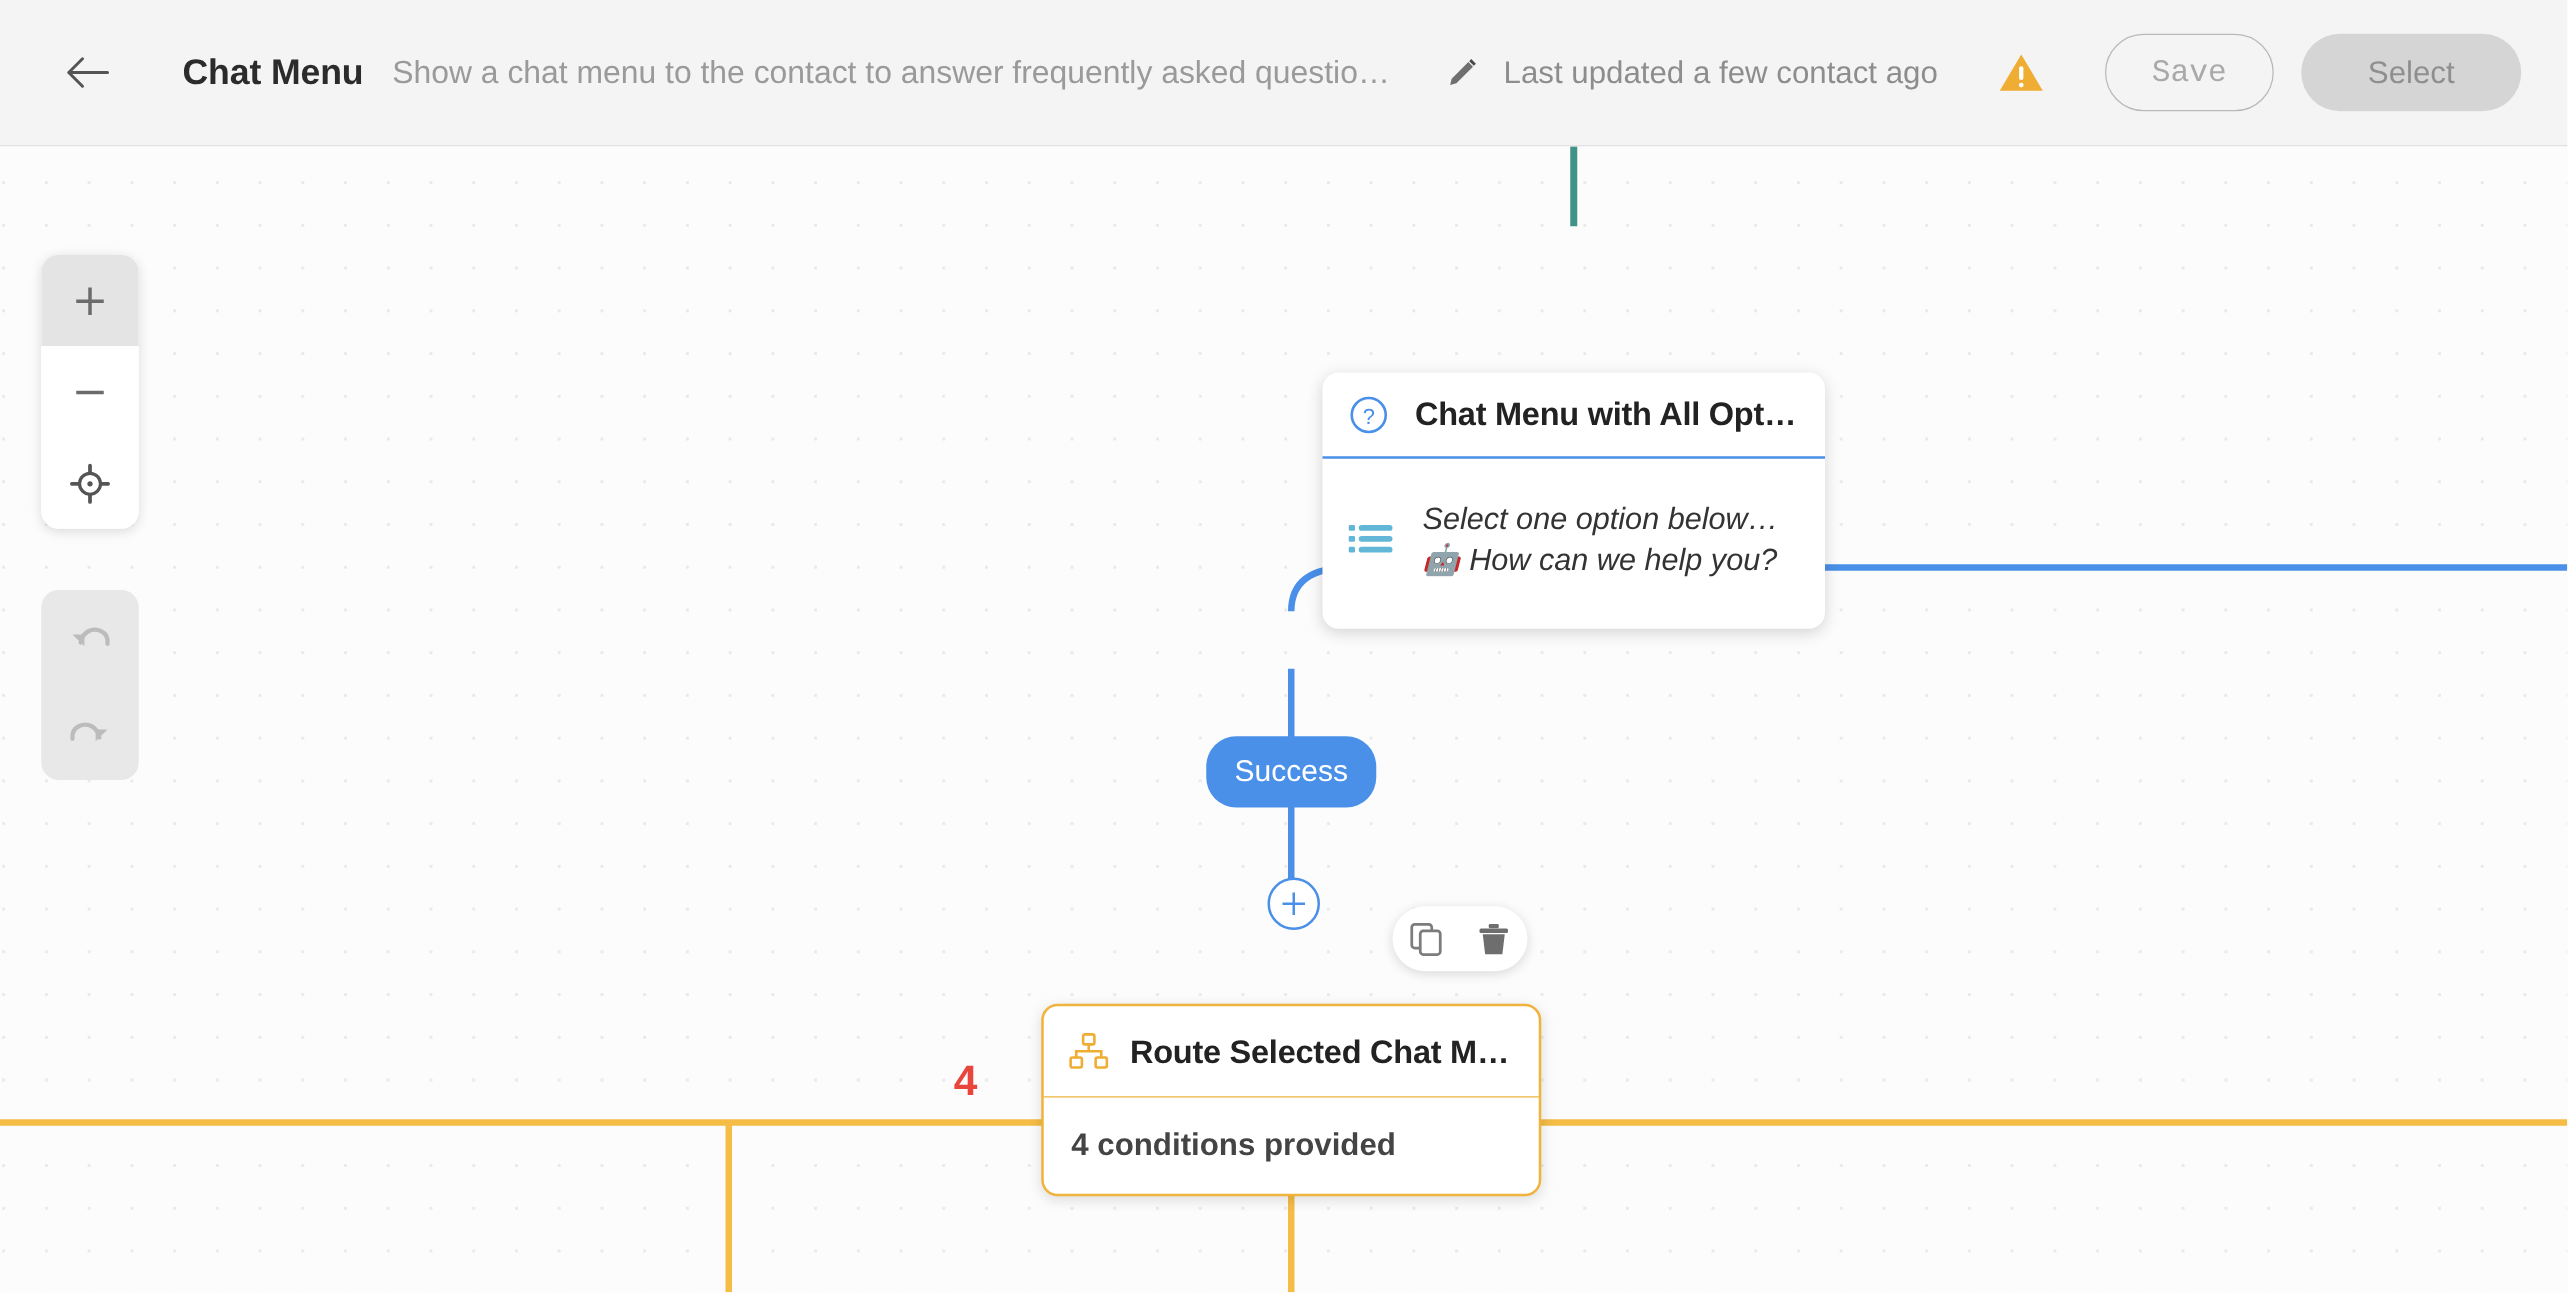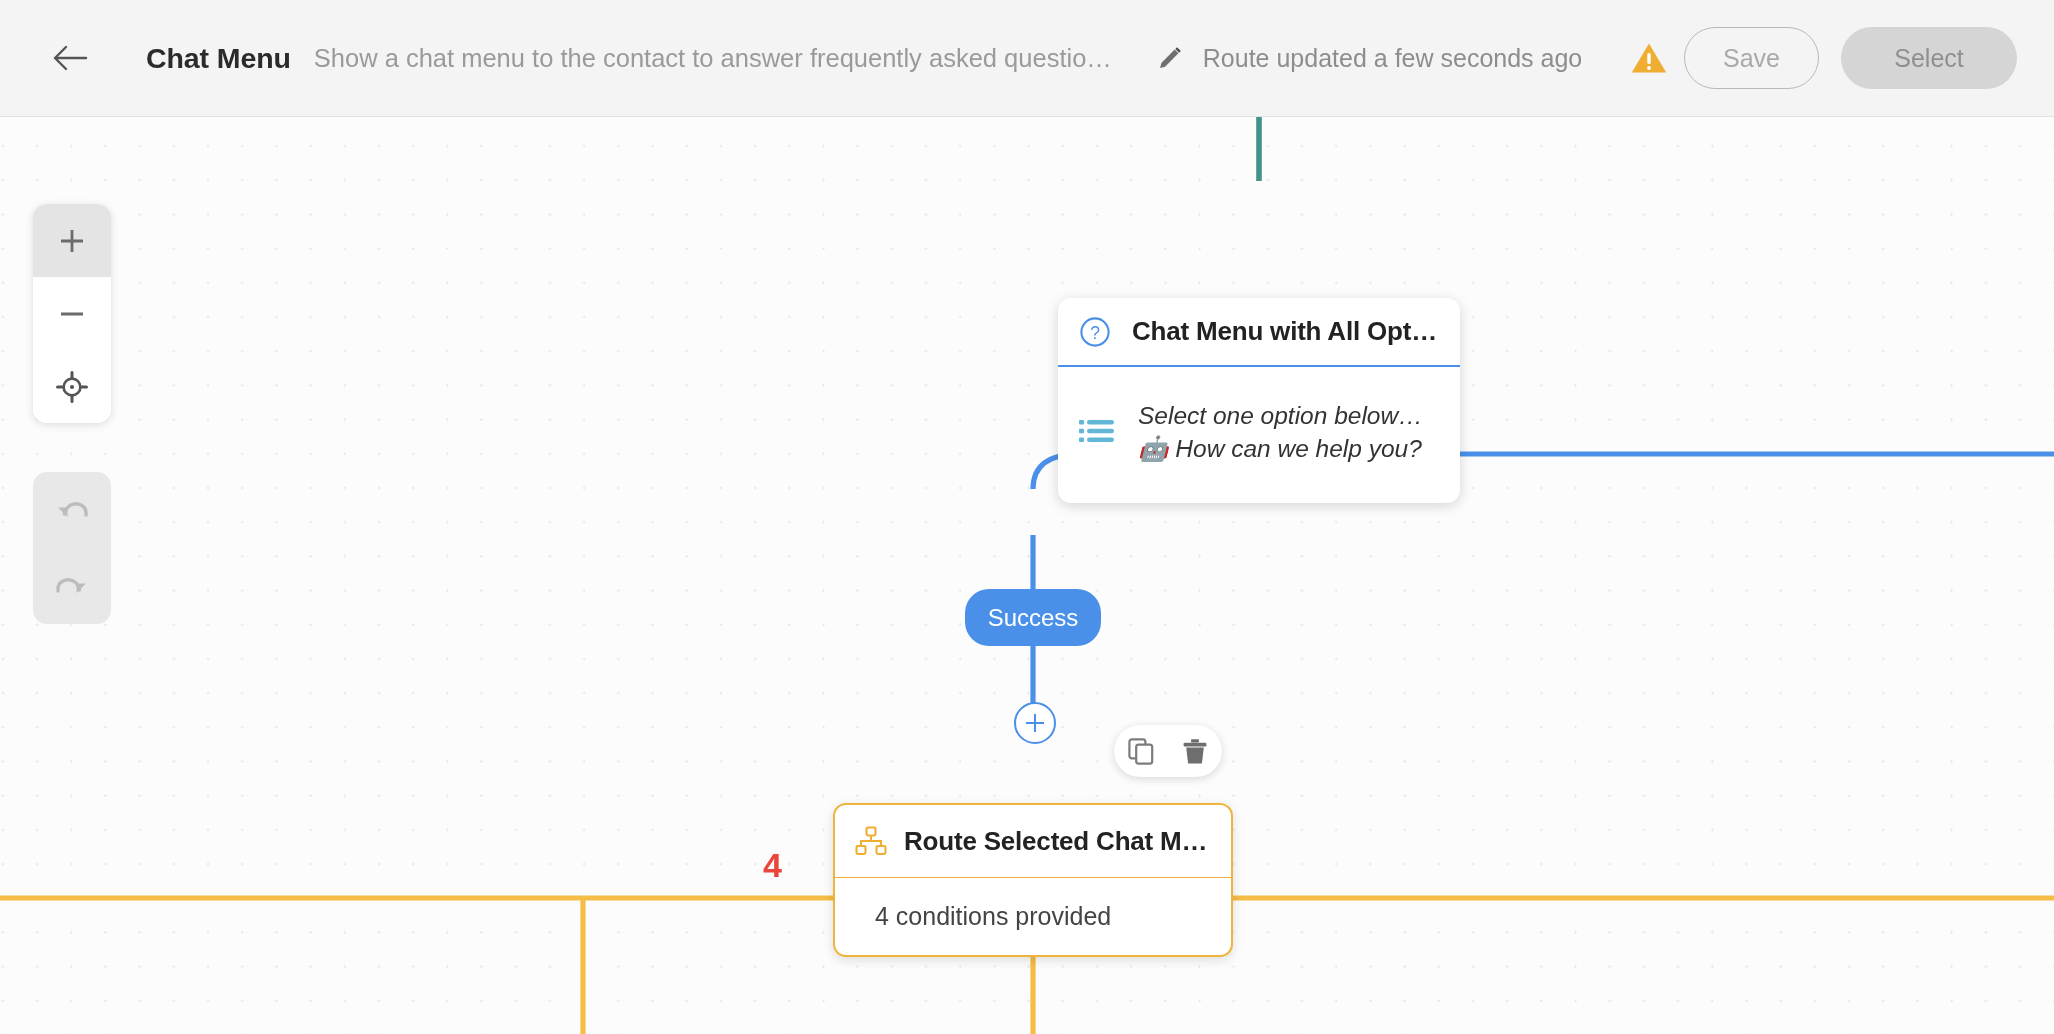--- a/index.html
+++ b/index.html
@@ -87,21 +87,21 @@
   .header-spacer { flex: 1 1 auto; }
 
   .btn-save {
     margin-right: 22px;
     width: 135px; height: 62px;
     border-radius: 31px;
     border: 1.6px solid #b9b9b9;
     background: transparent;
     color: #a9a9a9;
     font-size: 25px;
-    font-family: Liberation Sans, sans-serif;
+    font-family: Liberation Mono, monospace;
     cursor: pointer;
     display: flex; align-items: center; justify-content: center;
   }
   .btn-publish {
     margin-right: 37px;
     width: 176px; height: 62px;
     border-radius: 31px;
     border: none;
     background: #d5d5d5;
     color: #8f8f8f;
@@ -232,21 +232,22 @@
     border: 2.2px solid #f0b33c;
     box-shadow: 0 3px 11px rgba(0,0,0,0.13);
   }
   .node-route .node-head {
     height: 73px;
     border-bottom: 1.6px solid #f0b33c;
   }
   .node-route .node-head .node-icon { margin-right: 17px; }
   .node-route .node-body {
     height: 77px;
-    padding: 0 40px;
+    padding: 0 22px;
+    font-weight: bold;
   }
   .cond-text {
     font-size: 25px;
     color: #444444;
     white-space: nowrap;
   }
 
   
   .pill {
     position: absolute;
@@ -332,21 +333,21 @@
     <div class="flow-title">Chat Menu</div>
     <div class="flow-desc">Show a chat menu to the contact to answer frequently asked questio…</div>
 
     <div class="updated-wrap">
       <div class="pencil-icon">
         <svg width="28" height="28" viewBox="0 0 24 24">
           <path d="M3.5 20.5 L4.6 16.2 L16.0 4.8 L19.2 8.0 L7.8 19.4 Z" fill="#6f6f6f"></path>
           <path d="M16.6 4.2 L18.0 2.8 L21.2 6.0 L19.8 7.4 Z" fill="#4a4a4a"></path>
         </svg>
       </div>
-      <div class="updated-text">Route updated a few seconds ago</div>
+      <div class="updated-text">Last updated a few contact ago</div>
     </div>
 
     <div class="warn-icon">
       <svg width="38" height="34" viewBox="0 0 38 34">
         <path d="M19 2.5 L36.2 31.5 L1.8 31.5 Z" fill="#f0ad33"></path>
         <rect x="17.3" y="12" width="3.4" height="11" rx="1.6" fill="#ffffff"></rect>
         <circle cx="19" cy="27" r="1.9" fill="#ffffff"></circle>
       </svg>
     </div>
 

